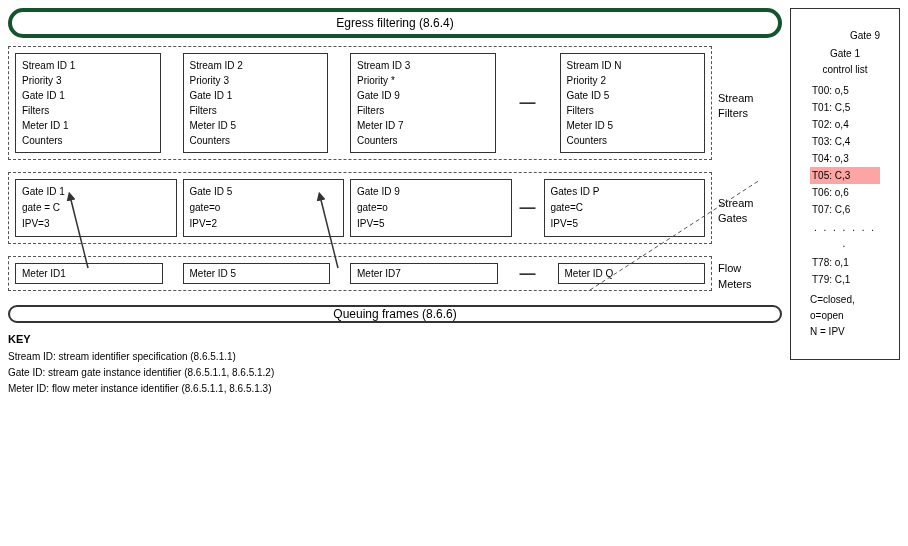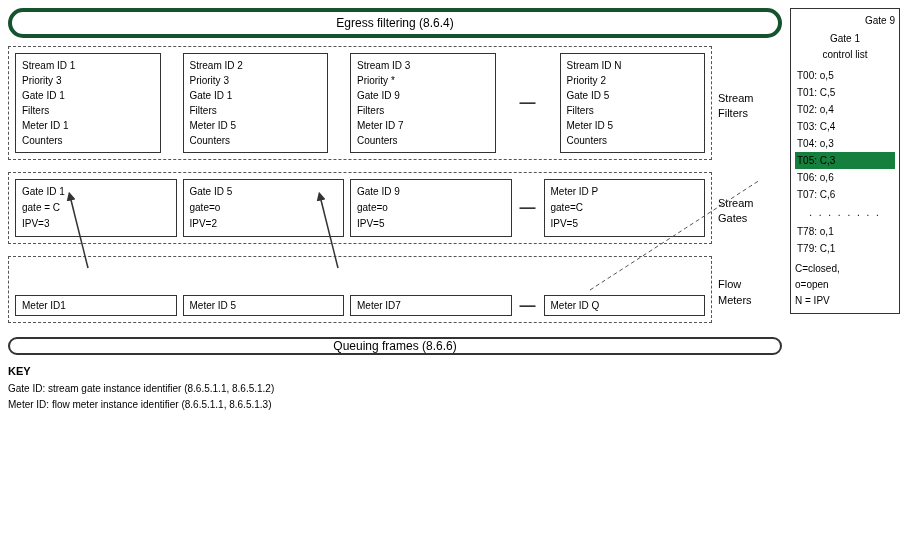--- a/index.html
+++ b/index.html
@@ -77,23 +77,22 @@
       flex: 1;
       font-size: 10px;
       line-height: 1.6;
       min-width: 90px;
       text-align: left;
     }
 
     
     .meters-row {
       display: flex;
-      gap: 6px;
+      gap: 20px;
       align-items: stretch;
-      margin-top: 32px;
     }
 
     .meter-box {
       border: 1.5px solid #333;
       padding: 4px 6px;
       flex: 1;
       font-size: 10px;
       min-width: 90px;
       text-align: left;
     }
@@ -117,21 +116,21 @@
 
     .key-title {
       font-weight: bold;
       font-size: 11px;
     }
 
     
     .gate-panel {
       width: 110px;
       border: 1.5px solid #333;
-      padding: 4px;
+      padding: 19px;
       font-size: 10px;
       line-height: 1.6;
       flex-shrink: 0;
       align-self: flex-start;
     }
 
     .gate-panel-title {
       text-align: right;
       font-size: 10px;
       margin-bottom: 2px;
@@ -146,21 +145,21 @@
     .gate-panel-list {
       font-size: 10px;
       line-height: 1.7;
     }
 
     .gate-panel-row {
       padding: 0 2px;
     }
 
     .gate-panel-row.highlighted {
-      background: #15803d;
+      background: #fca5a5;
     }
 
     .gate-panel-dots {
       text-align: center;
       letter-spacing: 2px;
       margin: 2px 0;
     }
 
     .gate-panel-legend {
       margin-top: 4px;
@@ -265,21 +264,21 @@
 
             <div class="gate-box">
               <div>Gate ID 9</div>
               <div>gate=o</div>
               <div>IPV=5</div>
             </div>
 
             <div class="dash-separator">—</div>
 
             <div class="gate-box">
-              <div>Meter ID P</div>
+              <div>Gates ID P</div>
               <div>gate=C</div>
               <div>IPV=5</div>
             </div>
 
           </div>
         </div>
       </div>
       <div class="section-right-label">Stream<br>Gates</div>
     </div>
 
@@ -311,20 +310,21 @@
       </div>
       <div class="section-right-label">Flow<br>Meters</div>
     </div>
 
     <div class="queuing-pill">
       <span>Queuing frames (8.6.6)</span>
     </div>
 
     <div class="key-section">
       <div class="key-title">KEY</div>
+      <div>Stream ID: stream identifier specification (8.6.5.1.1)</div>
       <div>Gate ID: stream gate instance identifier (8.6.5.1.1, 8.6.5.1.2)</div>
       <div>Meter ID: flow meter instance identifier (8.6.5.1.1, 8.6.5.1.3)</div>
     </div>
 
   </div>
 
   <div class="gate-panel">
     <div class="gate-panel-title">Gate 9</div>
     <div class="gate-panel-subtitle">
       Gate 1<br>control list

